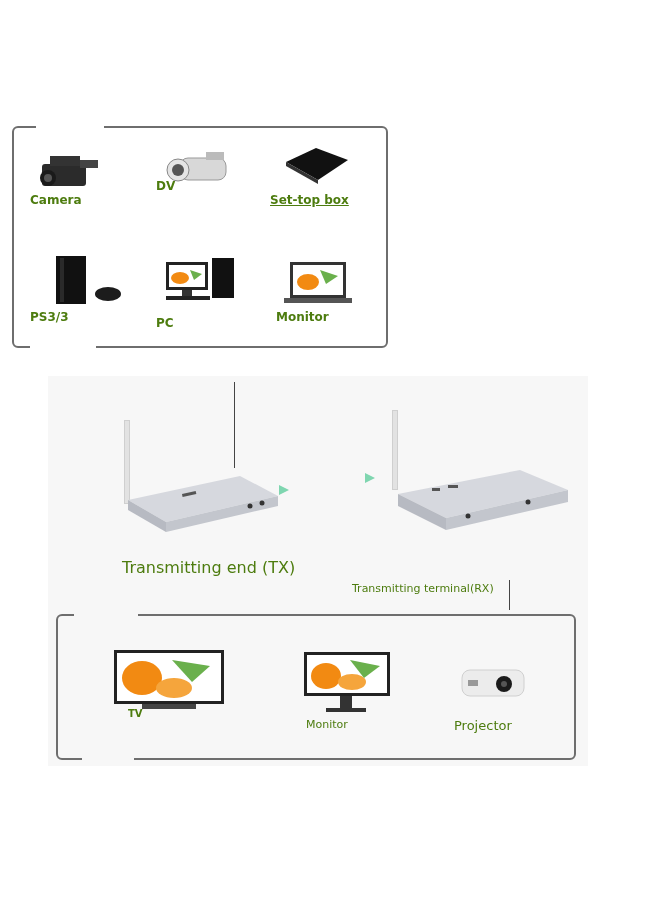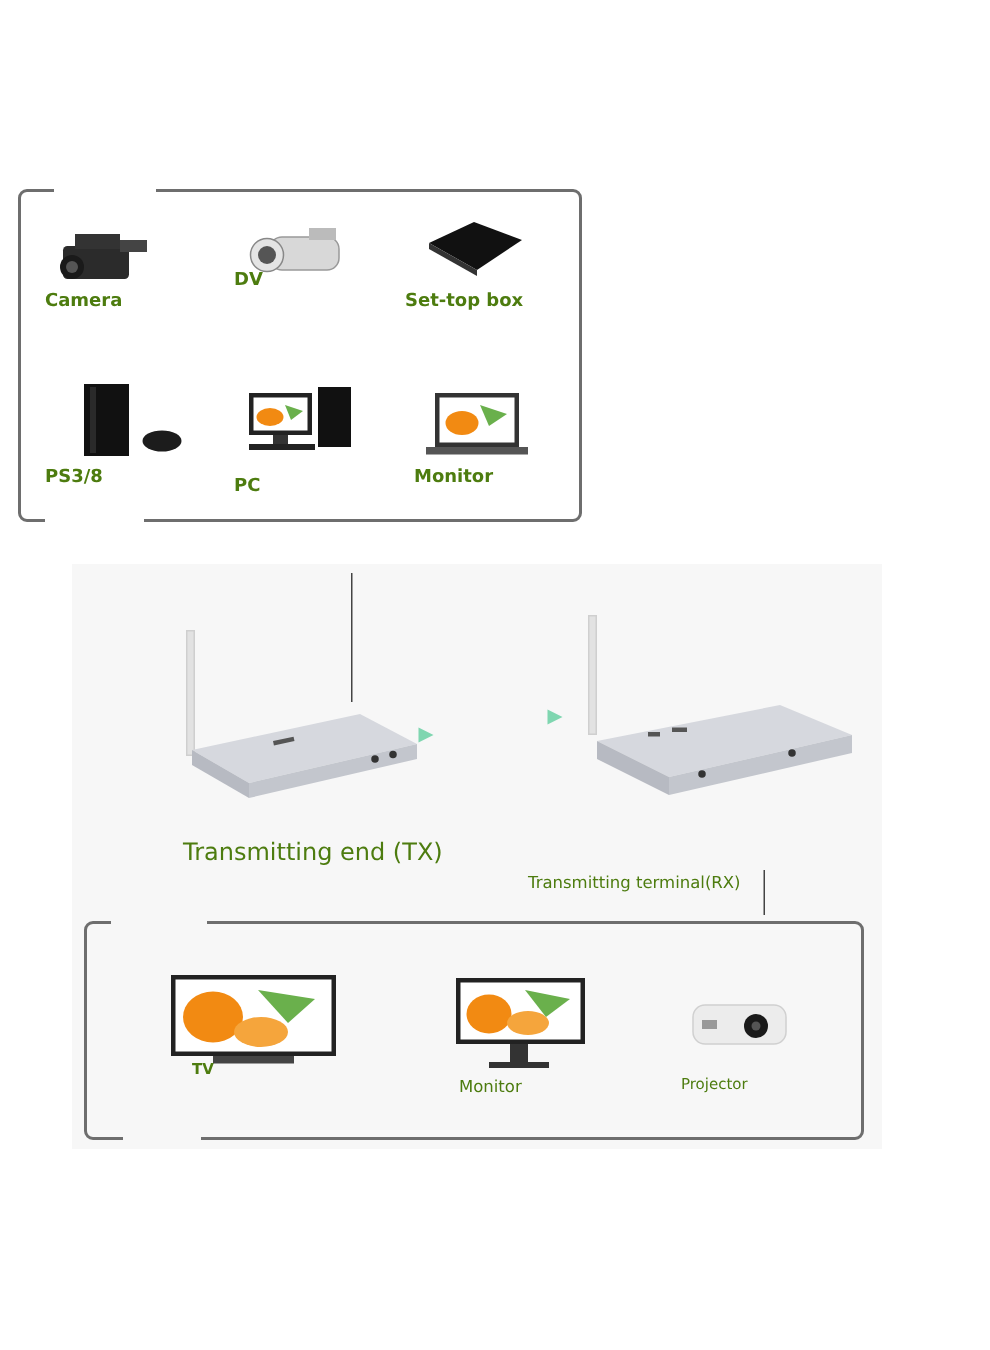--- a/index.html
+++ b/index.html
@@ -33,28 +33,28 @@
   <circle cx="14" cy="20" r="11" fill="#e4e4e4" stroke="#888"></circle>
   <circle cx="14" cy="20" r="6" fill="#555"></circle>
   <rect x="42" y="2" width="18" height="8" fill="#bbb"></rect>
 </svg>
 <div class="abs label" style="left:156px;top:179px;width:80px;">DV</div>
 
 <svg class="abs" style="left:282px;top:146px;" width="70" height="38">
   <polygon points="4,16 34,2 66,14 36,34" fill="#111"></polygon>
   <polygon points="4,16 36,34 36,38 4,20" fill="#333"></polygon>
 </svg>
-<div class="abs label" style="left:270px;top:193px;width:96px;">Set-top box</div>
+<div class="abs label" style="left:270px;top:193px;width:96px;text-decoration:underline;">Set-top box</div>
 
 <svg class="abs" style="left:52px;top:254px;" width="70" height="54">
   <rect x="4" y="2" width="30" height="48" fill="#111"></rect>
   <rect x="8" y="4" width="4" height="44" fill="#2a2a2a"></rect>
   <ellipse cx="56" cy="40" rx="13" ry="7" fill="#1c1c1c"></ellipse>
 </svg>
-<div class="abs label" style="left:30px;top:310px;width:80px;">PS3/8</div>
+<div class="abs label" style="left:30px;top:310px;width:80px;">PS3/3</div>
 
 <svg class="abs" style="left:164px;top:256px;" width="76" height="48">
   <rect x="2" y="6" width="42" height="28" fill="#222"></rect>
   <rect x="5" y="9" width="36" height="22" fill="#fff"></rect>
   <ellipse cx="16" cy="22" rx="9" ry="6" fill="#f28a12"></ellipse>
   <path d="M26 14 L38 18 L30 24 Z" fill="#6ab04c"></path>
   <rect x="18" y="34" width="10" height="6" fill="#333"></rect>
   <rect x="2" y="40" width="44" height="4" fill="#222"></rect>
   <rect x="48" y="2" width="22" height="40" fill="#111"></rect>
 </svg>
@@ -128,13 +128,13 @@
   <rect x="24" y="58" width="40" height="4" fill="#333"></rect>
 </svg>
 <div class="abs label" style="left:306px;top:718px;width:80px;font-weight:normal;font-size:11px;">Monitor</div>
 
 <svg class="abs" style="left:460px;top:664px;" width="66" height="36">
   <rect x="2" y="6" width="62" height="26" rx="8" fill="#ececec" stroke="#d0d0d0"></rect>
   <circle cx="44" cy="20" r="8" fill="#1a1a1a"></circle>
   <circle cx="44" cy="20" r="3" fill="#555"></circle>
   <rect x="8" y="16" width="10" height="6" fill="#999"></rect>
 </svg>
-<div class="abs label" style="left:454px;top:718px;width:80px;font-weight:normal;font-size:10px;">Projector</div>
+<div class="abs label" style="left:454px;top:718px;width:80px;font-weight:normal;font-size:13px;">Projector</div>
 
 </body></html>

